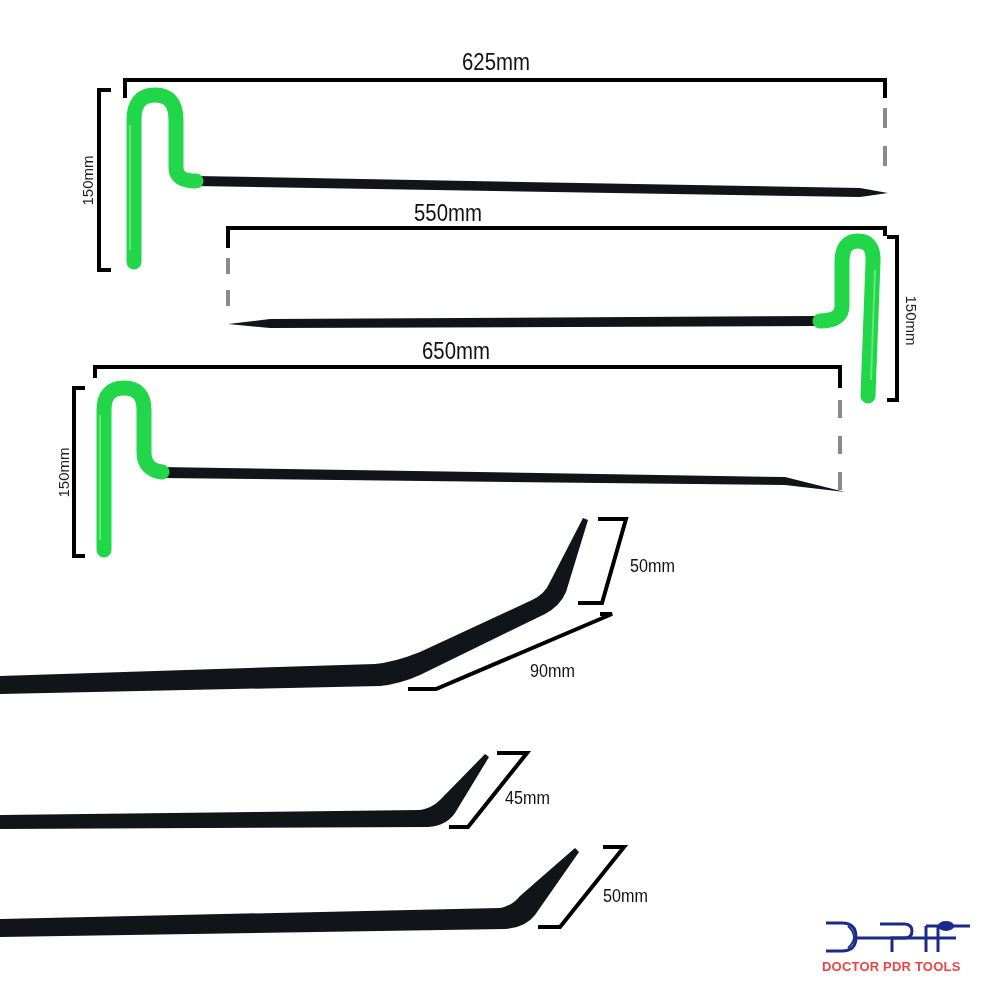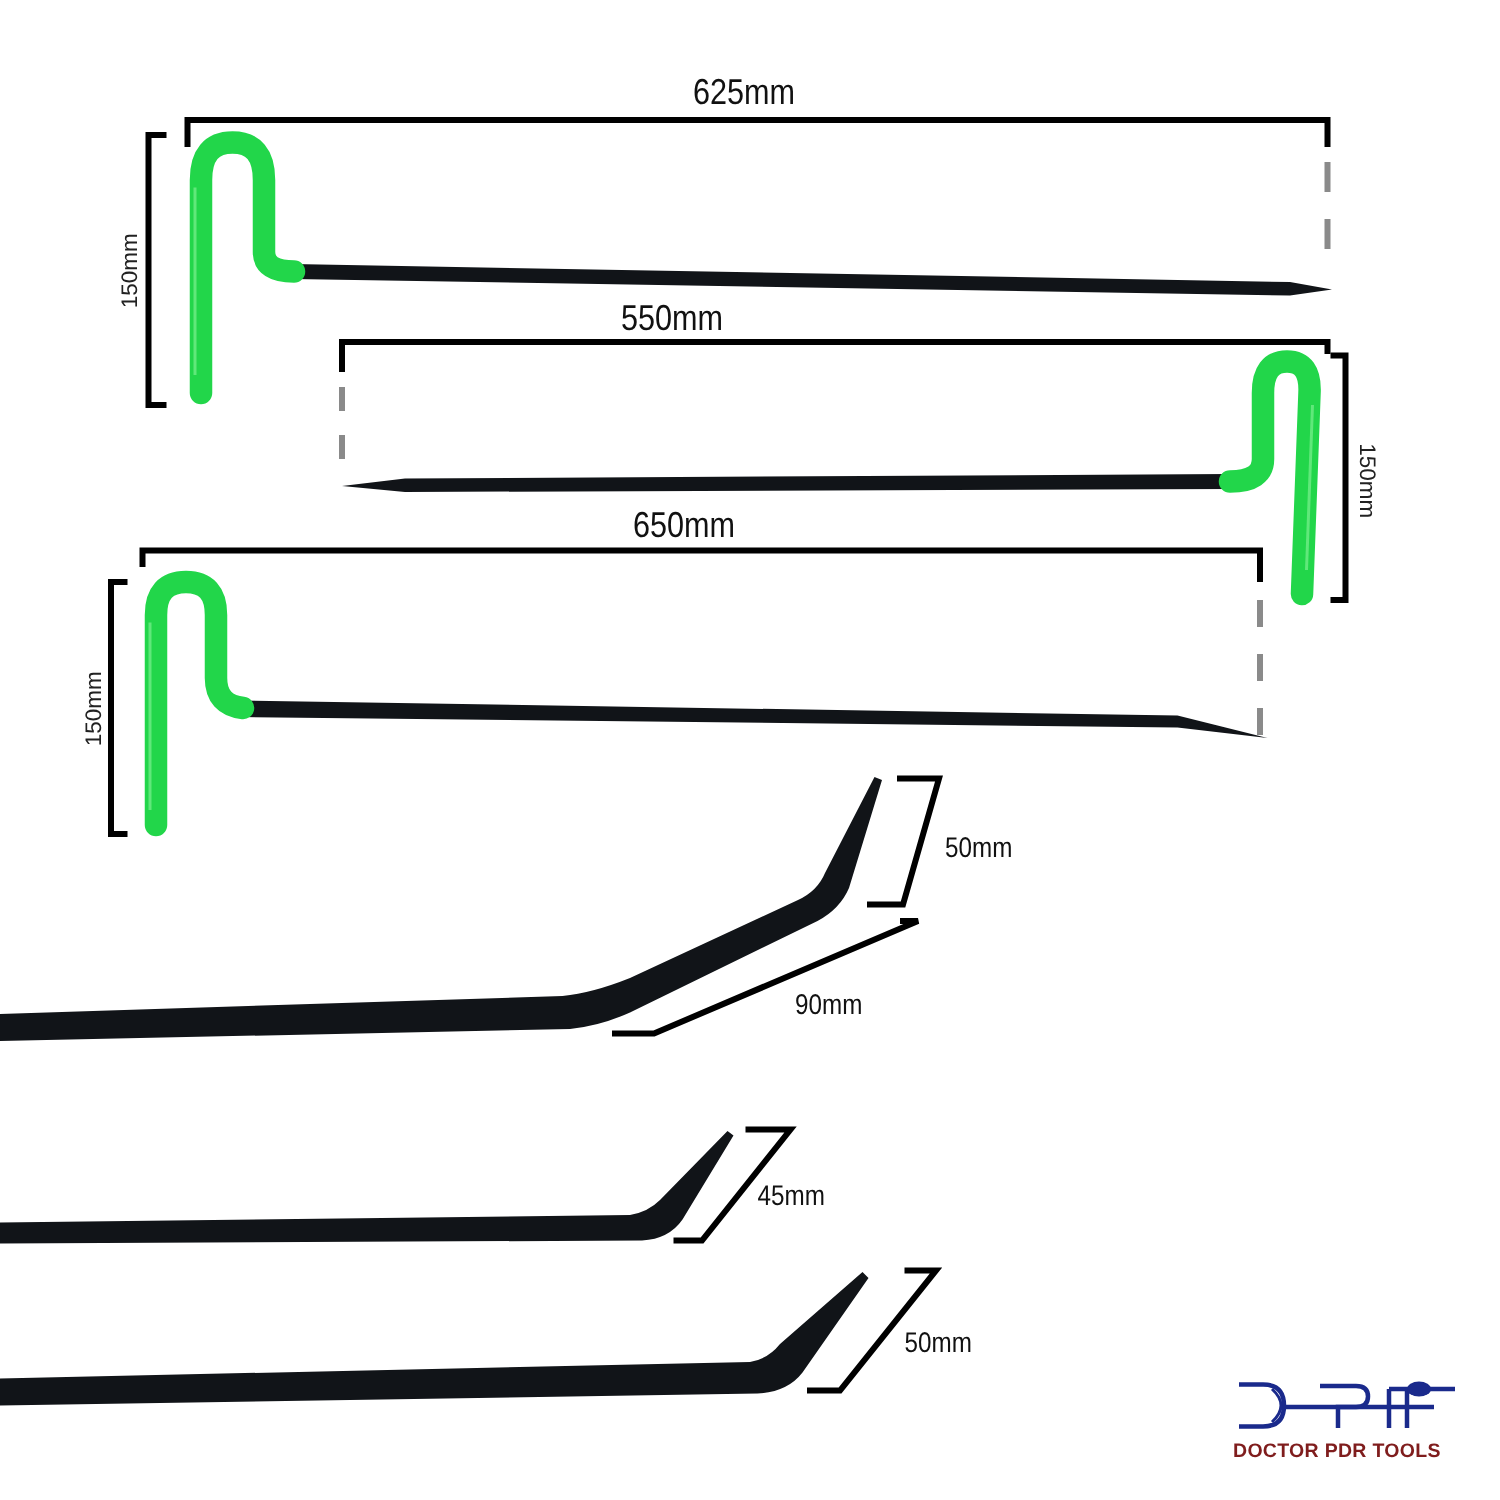--- a/index.html
+++ b/index.html
@@ -90,15 +90,15 @@
         <path d="M4 5 H20 Q34 5 34 19 Q34 33 20 33 H4"></path>
         <path d="M26 8 Q38 19 26 30" stroke-width="2"></path>
         <path d="M34 20 H134"></path>
         <path d="M58 6 H82 Q90 6 90 13 Q90 20 82 20 H70 V34"></path>
         <path d="M104 8 V20 M104 20 V34"></path>
         <path d="M116 8 V34"></path>
         <path d="M104 8 H148"></path>
       </g>
       <ellipse cx="124" cy="8" rx="8" ry="5" fill="#1a2a8c"></ellipse>
     </svg>
-    <div class="logo-text" style="color:#7f1d1d;">DOCTOR PDR TOOLS</div>
+    <div class="logo-text" style="color:#ef4444;">DOCTOR PDR TOOLS</div>
   </div>
 </div>
 
 </body></html>

